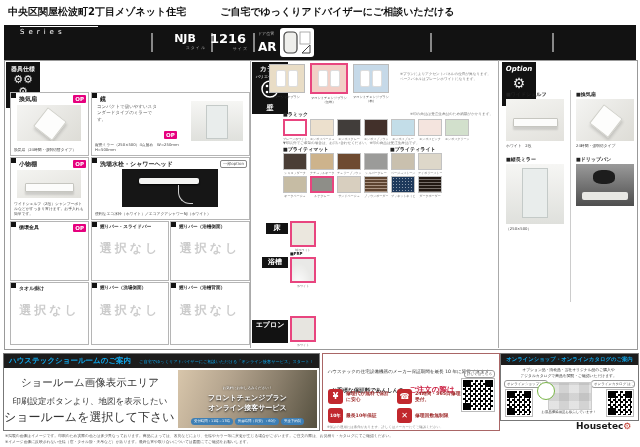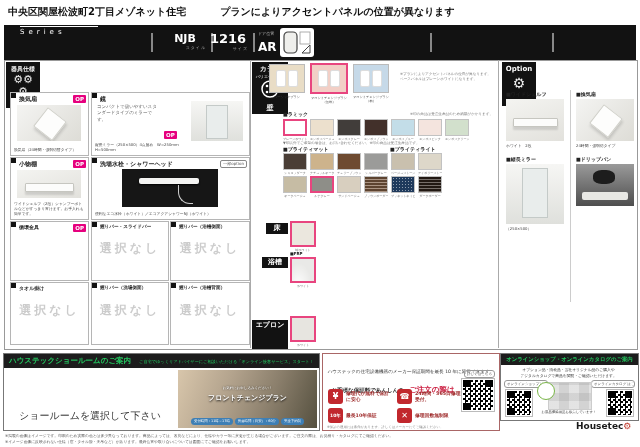--- a/index.html
+++ b/index.html
@@ -71,21 +71,21 @@
   .bigsw .sw-l{width:26px}
   .tubface .sw-c{background-image:radial-gradient(ellipse at 30% 120%,rgba(255,255,255,.9),transparent 60%)}
   
   .ocard-h{position:absolute;font-size:5px;font-weight:bold;color:#222;white-space:nowrap}
   .ocap{position:absolute;font-size:3.8px;color:#444;white-space:nowrap}
   .dripimg{background:linear-gradient(180deg,#9a9a9a,#4e4e4e)}
   .dripblob{position:absolute;left:30%;top:15%;width:22px;height:14px;background:#1d1d1d;border-radius:40%}
   .dripbase{position:absolute;left:10%;bottom:6px;width:80%;height:8px;background:#e8e8e4;border-radius:2px}
   
   .panel{position:absolute;border:1px solid #777;background:#fff}
-  .phead{position:absolute;left:0;top:0;right:0;background:#1c1c1c;color:#22c55e;display:flex;align-items:center}
+  .phead{position:absolute;left:0;top:0;right:0;background:#1c1c1c;color:#0ea5e9;display:flex;align-items:center}
   .serif{font-family:"DejaVu Serif",serif}
   .photo{position:absolute;background:linear-gradient(110deg,#d8c6ab,#b3a38d 35%,#8b7f6c 65%,#55503f);overflow:hidden}
   .pbadge{background:#3e7fb5;color:#fff;font-size:3.4px;line-height:7px;padding:0 3px;border-radius:4px;white-space:nowrap}
   .wband{position:absolute;left:0;right:0;text-align:center}
   .redhead{background:#6d4140;color:#fff;font-size:6.5px;font-weight:bold;text-align:center;line-height:12px}
   .feat{position:absolute;display:flex;align-items:center;gap:3px}
   .fico{width:15px;height:15px;background:#c1272d;border-radius:3px;color:#fff;font-weight:bold;display:flex;align-items:center;justify-content:center;font-size:8px;flex:0 0 15px}
   .fico.small{font-size:4.5px}
   .ftxt{font-size:4.8px;font-weight:bold;color:#9e2a2a;line-height:1.25}
   .qr{background:
@@ -98,21 +98,21 @@
   .collage{position:absolute;background:repeating-linear-gradient(0deg,#eee 0 8px,#ddd 8px 16px),repeating-linear-gradient(90deg,#f4f4f4 0 10px,#e2e2e2 10px 20px);background-blend-mode:multiply;border:1px solid #ccc}
   .gbub{position:absolute;width:16px;height:16px;border-radius:50%;background:#fff;border:1.5px solid #7ab648}
   .foot{position:absolute;font-size:3.8px;color:#555;white-space:nowrap;overflow:hidden}
   .logo{position:absolute;font-weight:bold;color:#1a1a1a;white-space:nowrap}
   .logo .gear{color:#c0392b}
 </style>
 </head>
 <body>
 
 <div class="toptitle">
-  <span>中央区関屋松波町2丁目メゾネット住宅</span><span>プランによりアクセントパネルの位置が異なります</span>
+  <span>中央区関屋松波町2丁目メゾネット住宅</span><span>ご自宅でゆっくりアドバイザーにご相談いただける</span>
 </div>
 
 <div class="hbar">
   <div class="nj">
     <div class="line"></div>
     <div class="sub">Series</div>
   </div>
   <div class="vdiv" style="left:147px"></div>
   <div class="spec-val" style="left:160px;top:7px;width:42px;font-size:11px">
     <span>NJB</span>
@@ -350,28 +350,28 @@
   <div class="sw-l">NJホワイト</div>
 </div>
 
 <div class="ghead" style="left:290px;top:251px;font-size:4px">■FRP</div>
 <div class="clab" style="left:262px;top:257px;width:26px;height:11px">浴槽</div>
 <div class="bigsw sw sel tubface" style="left:290px;top:257px">
   <div class="sw-c" style="background-color: rgb(233, 233, 231);"></div>
   <div class="sw-l">ホワイト</div>
 </div>
 
-<div class="clab" style="left:252px;top:320px;width:36px;height:29px">エプロン</div>
+<div class="clab" style="left:252px;top:320px;width:36px;height:23px">エプロン</div>
 <div class="bigsw sw sel" style="left:290px;top:316px">
   <div class="sw-c" style="background-color: rgb(231, 229, 224);"></div>
   <div class="sw-l">ホワイト</div>
 </div>
 
 <div class="sbadge" style="left:502px;top:62px;width:34px;height:44px">
-  <span class="t" style="font-size:7px;">Option</span>
+  <span class="t" style="font-size:7px;font-style:italic">Option</span>
   <span class="g" style="font-size:14px;line-height:20px">⚙</span>
 </div>
 <div class="vline" style="left:570px;top:90px;height:212px;background:#ccc"></div>
 
 <div class="ocard-h" style="left:506px;top:91px">■ワイドシェルフ</div>
 <div class="imgbox shelfimg abs" style="left:506px;top:99px;width:58px;height:42px">
     <div class="shelfbar"></div>
   </div>
 <div class="ocap" style="left:506px;top:143px">ホワイト　2段</div>
 
@@ -391,24 +391,27 @@
 <div class="imgbox dripimg abs" style="left:576px;top:164px;width:58px;height:42px">
     <div class="dripblob"></div>
     <div class="dripbase"></div>
   </div>
 
 <div class="panel" style="left:3px;top:353px;width:315px;height:76px">
   <div class="phead" style="height:14px">
     <span style="font-size:7.5px;font-weight:bold;margin-left:5px;white-space:nowrap">ハウステックショールームのご案内</span>
     <span style="font-size:4.2px;margin-left:8px;white-space:nowrap;overflow:hidden">ご自宅でゆっくりアドバイザーにご相談いただける「オンライン接客サービス」スタート！</span>
   </div>
-  <div class="serif" style="position:absolute;left:0;top:55px;width:172px;text-align:center;font-size:10px;color:#333">ショールームを選択して下さい</div>
+  <div class="serif" style="position:absolute;left:0;top:22px;width:172px;text-align:center;font-size:10.5px;color:#333">ショールーム画像表示エリア</div>
+  <div class="serif" style="position:absolute;left:0;top:42px;width:172px;text-align:center;font-size:8.5px;color:#333">印刷設定ボタンより、地図を表示したい</div>
+  <div class="serif" style="position:absolute;left:0;top:55px;width:172px;font-size:12px;color:#333">ショールームを選択して下さい</div>
   <div class="photo" style="left:174px;top:16px;width:139px;height:58px">
     <div class="wband" style="top:16px;font-size:3.5px;color:#fff;text-shadow:0 0 2px #000">お気軽にお申し込みください！</div>
     <div class="wband" style="top:23px;font-size:7px;font-weight:bold;color:#fff;text-shadow:0 1px 2px #000">フロントチェンジプラン</div>
+    <div class="wband" style="top:33px;font-size:7px;font-weight:bold;color:#fff;text-shadow:0 1px 2px #000">オンライン接客サービス</div>
     <div style="position:absolute;left:2px;right:2px;bottom:3px;display:flex;gap:2px;justify-content:center">
       <span class="pbadge">受付時間：11時～17時</span>
       <span class="pbadge">所要時間（目安）：60分</span>
       <span class="pbadge">完全予約制</span>
     </div>
   </div>
 </div>
 
 <div class="panel" style="left:322px;top:353px;width:176px;height:76px;border-color:#a66">
   <div style="position:absolute;left:3px;top:15px;width:170px;font-size:4.6px;color:#333;text-align:center">ハウステックの住宅設備機器のメーカー保証期間を最長 10 年に延長できます。</div>

